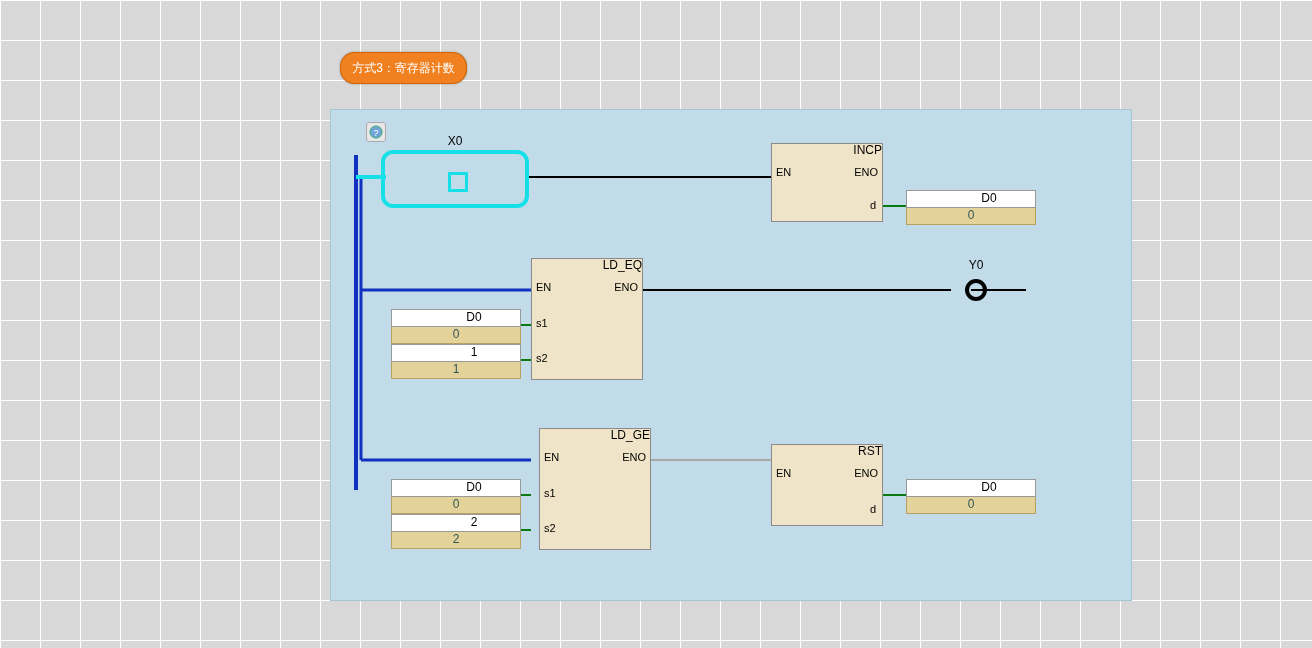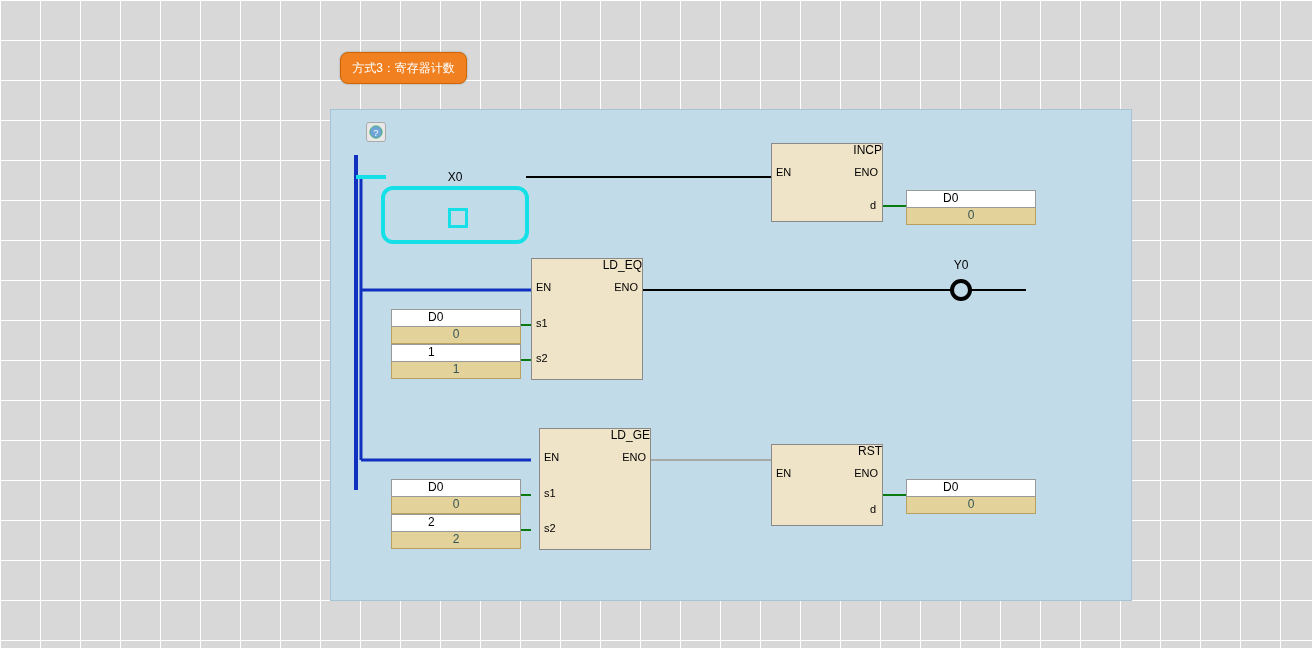--- a/index.html
+++ b/index.html
@@ -2,38 +2,38 @@
 <html><head>
 <meta charset="utf-8">
 <style>
   html,body{margin:0;padding:0;width:1312px;height:648px;background:#d8d8d8;font-family:Arial,Helvetica,sans-serif;font-size:12px;color:#000;}
   .grid{position:absolute;inset:0;background-image:
     linear-gradient(#fff 1px,transparent 1px),
     linear-gradient(90deg,#fff 1px,transparent 1px);
     background-size:40px 40px;}
   .btn-orange{position:absolute;left:340px;top:52px;width:125px;height:30px;
     background:#f08020;border:1px solid #d06500;color:#fff;display:flex;
-    align-items:center;justify-content:center;border-radius:8px;box-shadow:0 0 2px rgba(0,0,0,.3);}
+    align-items:center;justify-content:center;border-radius:14px;box-shadow:0 0 2px rgba(0,0,0,.3);}
   .canvas{position:absolute;left:330px;top:109px;width:800px;height:490px;
     background:#c2dbe8;border:1px solid #a5c4d4;}
   .help{position:absolute;left:35px;top:12px;width:18px;height:18px;
     background:#e8e8e8;border:1px solid #aaa;border-radius:3px;display:flex;
     align-items:center;justify-content:center;}
   .help svg{width:14px;height:14px;}
   .fb{position:absolute;background:#f0e4c8;border:1px solid #8a8a8a;}
   .fb .title{position:absolute;top:-1px;left:0;right:0;text-align:right;font-size:12px;}
   .pin{position:absolute;font-size:11px;}
   .tag{position:absolute;width:130px;}
-  .tag .name{height:16px;background:#fff;border:1px solid #999;text-align:left;line-height:15px;padding-left:36px;}
+  .tag .name{height:16px;background:#fff;border:1px solid #999;text-align:center;line-height:15px;padding-left:36px;}
   .tag .val{height:16px;background:#e3d29a;border:1px solid #b8a060;border-top:none;text-align:center;line-height:15px;color:#355;}
-  .contact{position:absolute;border:4px solid #15e0e8;border-radius:12px;background:transparent;margin-top:36px;}
+  .contact{position:absolute;border:4px solid #15e0e8;border-radius:12px;background:transparent;}
   .contact .inner{position:absolute;left:50%;top:50%;width:14px;height:14px;margin:-7px 0 0 -7px;
     border:3px solid #15e0e8;background:#c2dbe8;}
   .contact .lbl{position:absolute;top:-20px;left:0;right:0;text-align:center;font-size:12px;pointer-events:none;}
-  .coil{position:absolute;}
+  .coil{position:absolute;margin-left:15px;}
   .coil svg{overflow:visible;}
   .coil .lbl{position:absolute;top:-18px;left:0;right:0;text-align:center;}
   .abs{position:absolute;}
 </style>
 </head>
 <body>
 
 <div class="grid"></div>
 
 <div class="btn-orange">

